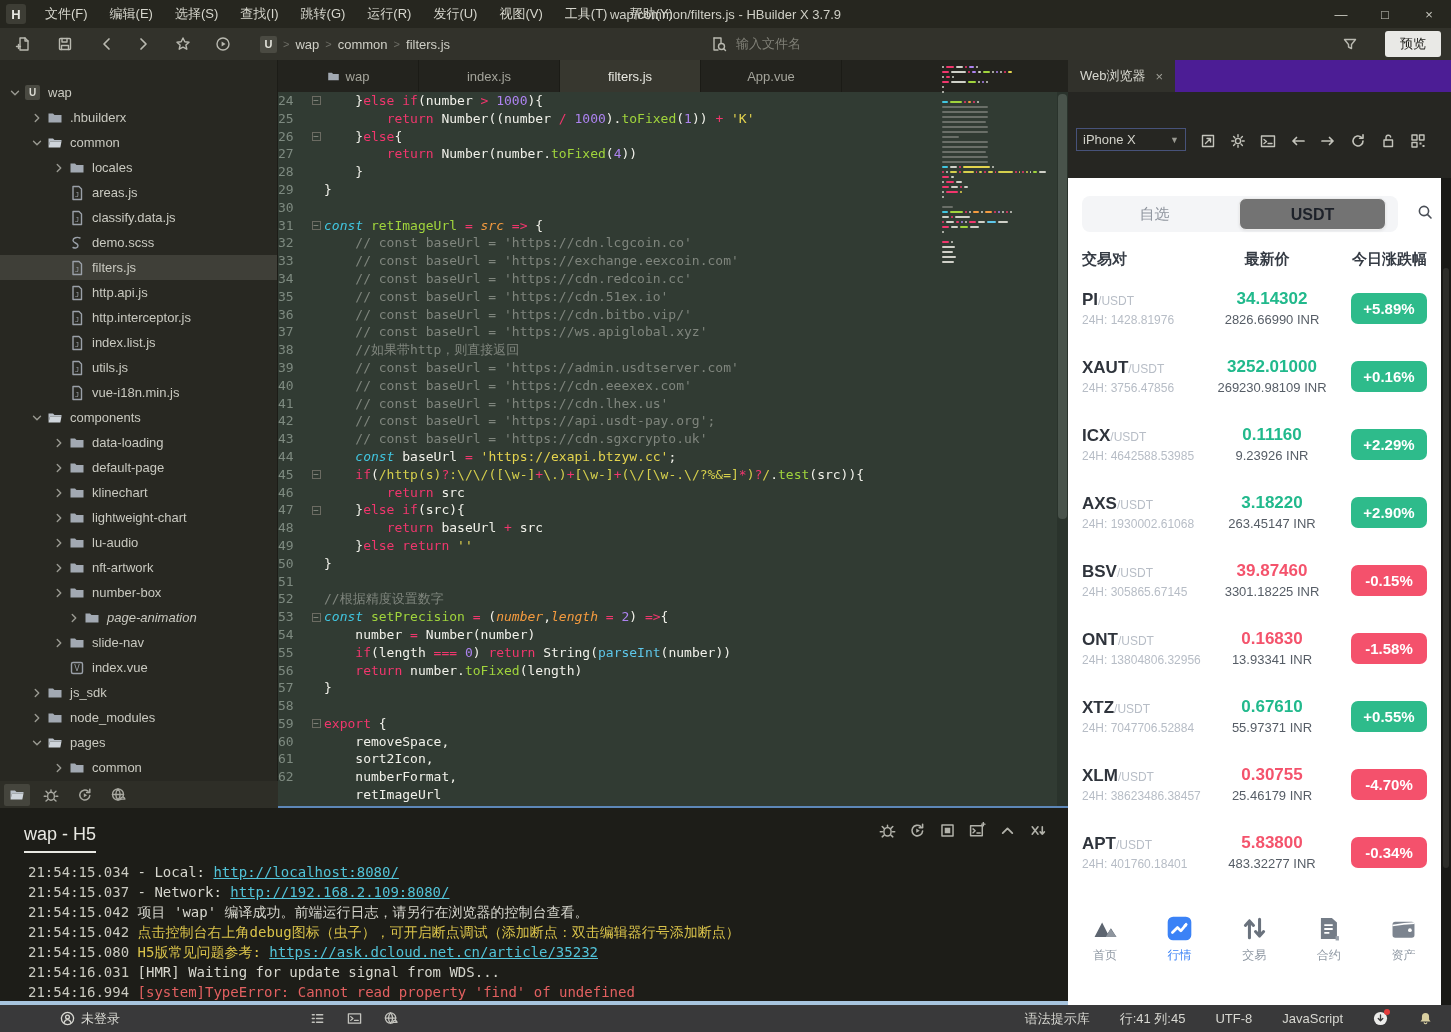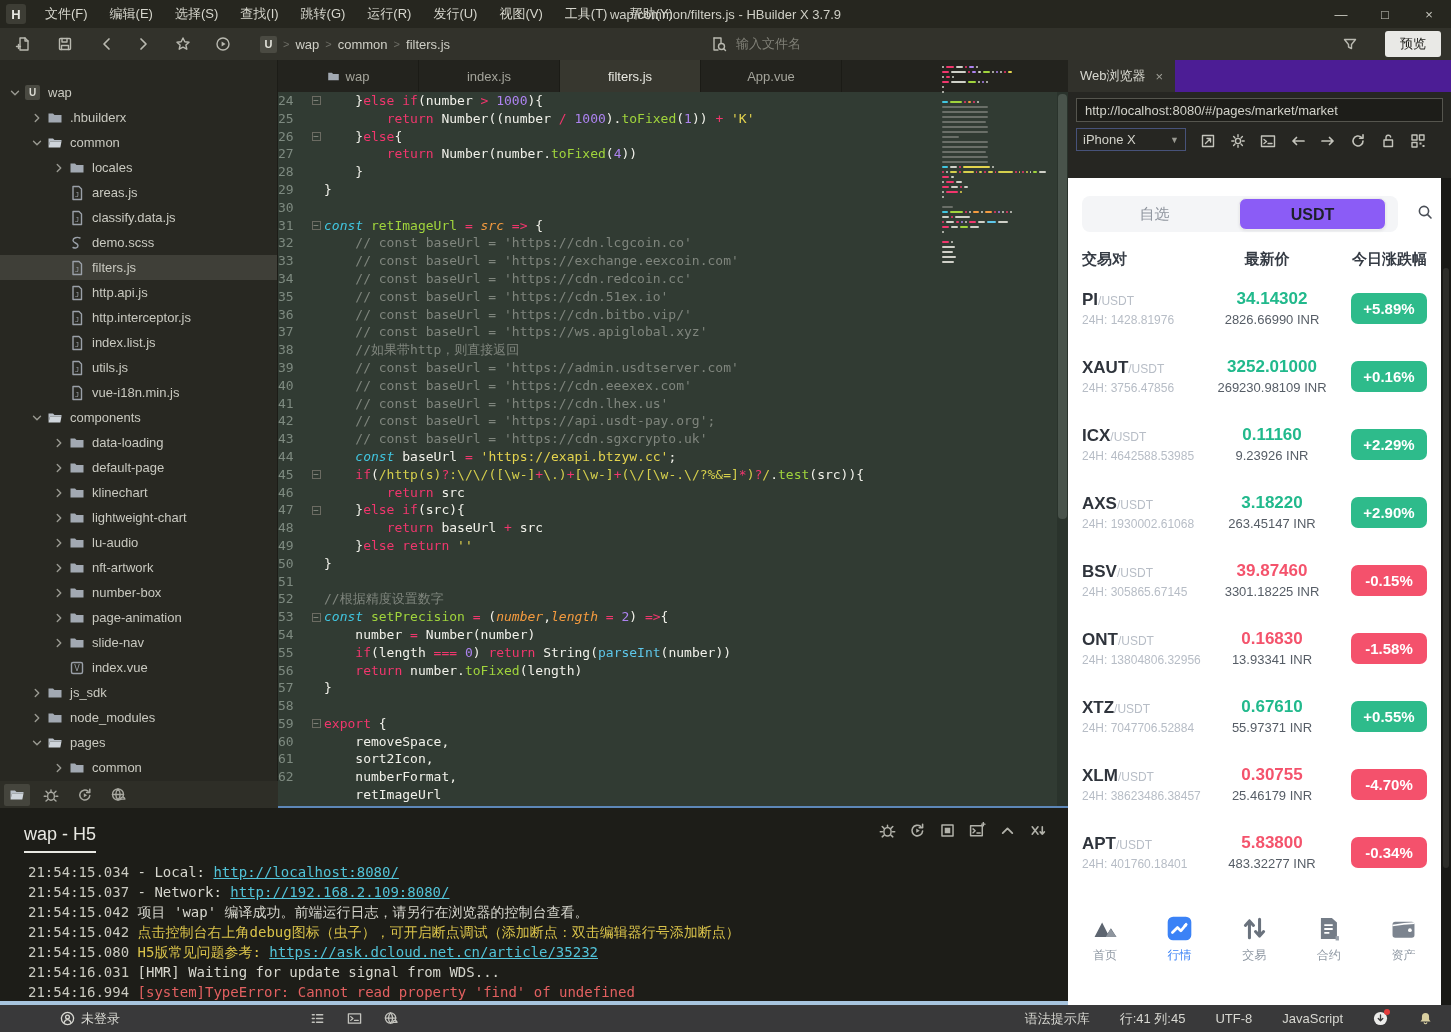--- a/index.html
+++ b/index.html
@@ -92,21 +92,21 @@
   #dev-select{width:110px;height:23px;border:1px solid #47527a;display:flex;align-items:center;
     font-size:13px;color:#d2d2ca;padding:0 6px;justify-content:space-between}
   #dev-icons{display:flex;align-items:center;gap:14px;margin-left:14px}
   #dev-icons svg{width:16px;height:16px}
   
   #app{position:absolute;left:0px;top:118px;width:373px;height:827px;background:#fff;overflow:hidden}
   #app-scroll{position:absolute;left:373px;top:118px;width:10px;height:827px;background:#191916}
   #app-thumb{position:absolute;left:2px;top:90px;width:6px;height:600px;background:#2e2e2a;border-radius:3px}
   #seg{position:absolute;left:14px;top:18px;width:316px;height:36px;background:#f4f5f7;border-radius:8px;display:flex;align-items:center}
   .seg-btn{flex:1;text-align:center;font-size:15px;color:#8f959e;line-height:32px}
-  .seg-btn.on{background:#8b5cf6;border:1px solid #ececec;border-radius:7px;height:32px;margin:12px;
+  .seg-btn.on{background:#737373;border:1px solid #ececec;border-radius:7px;height:32px;margin:12px;
     font-weight:bold;color:#1d2129;font-size:16px;box-shadow:0 1px 3px rgba(0,0,0,.08)}
   #mkt-search{position:absolute;right:8px;top:26px;color:#4a4f57}
   #mkt-head{position:absolute;left:14px;top:72px;width:345px;display:flex;font-size:15px;font-weight:bold;color:#353b44}
   #mkt-head .h1{width:120px}#mkt-head .h2{width:130px;text-align:center}#mkt-head .h3{flex:1;text-align:right}
   #rows{position:absolute;left:0;top:96px;width:373px}
   .mrow{height:68px;display:flex;align-items:center;padding:0 14px}
   .mr-left{width:125px}
   .mr-sym{font-size:17px;font-weight:bold;color:#2f343c}
   .mr-quote{font-size:12px;color:#b7bdc6;font-weight:normal}
   .mr-vol{font-size:12px;color:#b7bdc6;margin-top:3px}
@@ -453,21 +453,21 @@
             <path d="M6 4l4 4-4 4" stroke-width="1.6"></path>
           </svg>
         </span>
         <span class="tree-ico">
           <svg viewBox="0 0 16 16" width="16" height="16" fill="none" stroke="currentColor" stroke-width="1.4" stroke-linecap="round" stroke-linejoin="round">
             <path d="M1.5 3.5h4.5L7.5 5h7v7.5h-13z" fill="#a2a9b2" stroke="none"></path>
           </svg>
         </span>
         <span>number-box</span>
       </div>
-      <div class="tree-row" style="padding-left: 52px;">
+      <div class="tree-row" style="padding-left: 67px; font-style: italic;">
         <span class="tree-arrow">
           <svg viewBox="0 0 16 16" width="16" height="16" fill="none" stroke="currentColor" stroke-width="1.4" stroke-linecap="round" stroke-linejoin="round">
             <path d="M6 4l4 4-4 4" stroke-width="1.6"></path>
           </svg>
         </span>
         <span class="tree-ico">
           <svg viewBox="0 0 16 16" width="16" height="16" fill="none" stroke="currentColor" stroke-width="1.4" stroke-linecap="round" stroke-linejoin="round">
             <path d="M1.5 3.5h4.5L7.5 5h7v7.5h-13z" fill="#a2a9b2" stroke="none"></path>
           </svg>
         </span>
@@ -950,21 +950,20 @@
   </div>
 </div>
 
 <div id="browser">
   <div id="b-tabrow">
     <div id="b-tab">
       <span>Web浏览器</span>
       <span class="x">×</span>
     </div>
   </div>
-  <div id="url-bar">http://localhost:8080/#/pages/market/market</div>
   <div id="dev-row">
     <div id="dev-select">
       <span>iPhone X</span>
       <span style="font-size:9px;color:#9a9a92">▼</span>
     </div>
     <div id="dev-icons">
         <span>
           <svg viewBox="0 0 16 16" width="16" height="16" fill="none" stroke="currentColor" stroke-width="1.4" stroke-linecap="round" stroke-linejoin="round">
             <rect x="2.5" y="2.5" width="11" height="11"></rect>
             <path d="M10.5 5.5l-5 5M10.5 9V5.5H7"></path>

